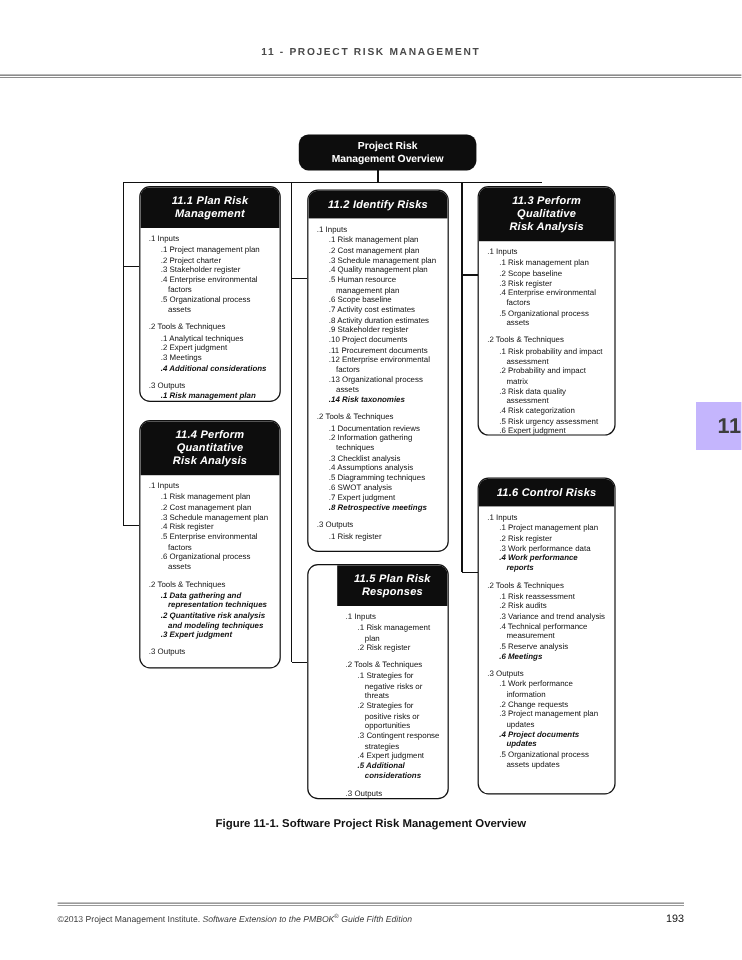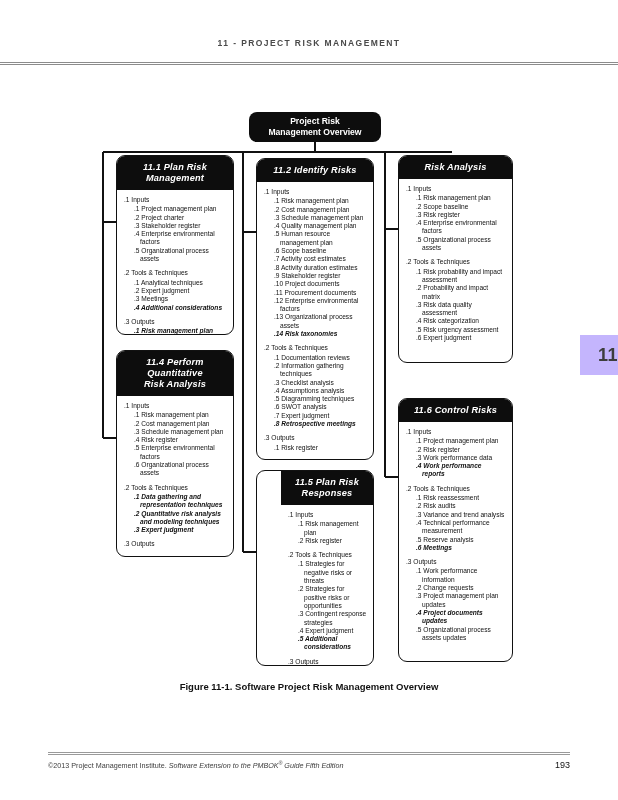--- a/index.html
+++ b/index.html
@@ -69,21 +69,21 @@
   .item{
     padding-left:11px;
     text-indent:-6px;
     margin-left:6px;
   }
   .item.it{ font-style:italic; font-weight:bold; }
 
   
   #overview{
     position:absolute;
-    left:249px; top:112px; width:132px; height:30px;
+    left:249px; top:112px; width:148px; height:30px;
     background:#0d0d0d;
     border-radius:8px;
     color:#fff;
     display:flex; align-items:center; justify-content:center;
     text-align:center;
     font-weight:bold; font-size:8.6px; line-height:11px;
   }
 
   
   #caption{
@@ -257,20 +257,21 @@
       <div class="grp">
         <div class="grp-head">.3 Outputs</div>
         <div class="item">.1 Project management plan updates</div>
         <div class="item">.2 Project documents updates</div>
         <div class="item it">.3 Additional considerations</div>
       </div>
     </div>
   </div>
 <div class="pbox" id="box-11-3" style="left:398px;top:155px;width:115px;height:208px;">
     <div class="pbox-title">
+      <div>11.3 Perform Qualitative</div>
       <div>Risk Analysis</div>
     </div>
     <div class="pbox-body">
       <div class="grp">
         <div class="grp-head">.1 Inputs</div>
         <div class="item">.1 Risk management plan</div>
         <div class="item">.2 Scope baseline</div>
         <div class="item">.3 Risk register</div>
         <div class="item">.4 Enterprise environmental factors</div>
         <div class="item">.5 Organizational process assets</div>

